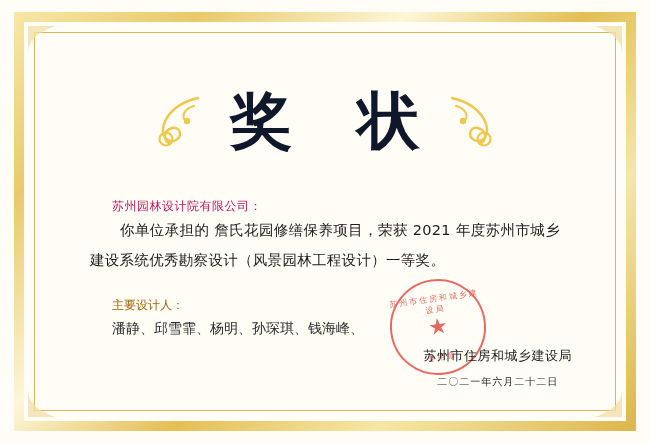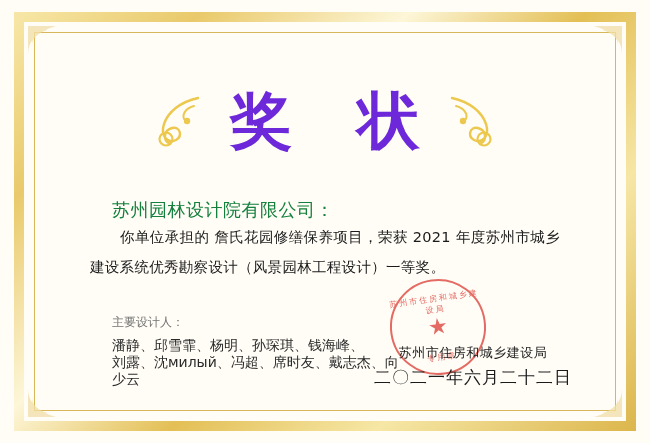--- a/index.html
+++ b/index.html
@@ -76,59 +76,59 @@
     align-items: center;
     justify-content: center;
     gap: 4px;
     margin-top: 28px;
     height: 86px;
   }
   .title-text {
     font-family: "DejaVu Serif", "Liberation Serif", serif;
     font-size: 62px;
     font-weight: bold;
-    color: #6d28d9;
+    color: #0f172a;
     letter-spacing: 22px;
     text-indent: 22px;
     line-height: 1;
     white-space: nowrap;
   }
   .flourish {
     width: 54px;
     height: 58px;
     flex: none;
   }
   .flourish.right { transform: scaleX(-1); }
 
   
   .recipient {
     margin-top: 34px;
     font-family: Liberation Serif, serif;
-    font-size: 18px;
-    color: #15803d;
+    font-size: 12px;
+    color: #be185d;
     letter-spacing: .5px;
     padding-left: 42px;
   }
   .body-text {
     font-family: "DejaVu Sans", "Liberation Sans", sans-serif;
     font-size: 14.5px;
     color: #1b1b1b;
     line-height: 30px;
     letter-spacing: .3px;
     text-align: justify;
     padding: 0 20px 0 20px;
     text-indent: 30px;
   }
 
   .designers-label {
-    margin-top: 32px;
+    margin-top: 22px;
     padding-left: 42px;
     font-family: "DejaVu Sans", "Liberation Sans", sans-serif;
     font-size: 12px;
-    color: #737373;
+    color: #a16207;
   }
   .designers-names {
     padding-left: 42px;
     margin-top: 6px;
     font-family: "DejaVu Sans", "Liberation Sans", sans-serif;
     font-size: 14px;
     color: #2a2a2a;
     line-height: 17px;
     max-width: 300px;
   }
@@ -140,22 +140,22 @@
     bottom: 22px;
     text-align: center;
     font-family: "DejaVu Sans", "Liberation Sans", sans-serif;
     color: #1b1b1b;
   }
   .sign-org {
     font-size: 13px;
     letter-spacing: .5px;
   }
   .sign-date {
-    margin-top: 4px;
-    font-size: 17px;
+    margin-top: 10px;
+    font-size: 10px;
     letter-spacing: 1px;
   }
 
   
   .seal {
     position: absolute;
     right: 130px;
     bottom: 36px;
     width: 92px;
     height: 92px;
@@ -230,21 +230,20 @@
       </svg>
     </div>
 
     <div class="recipient">苏州园林设计院有限公司：</div>
 
     <div class="body-text">你单位承担的 詹氏花园修缮保养项目，荣获 2021 年度苏州市城乡建设系统优秀勘察设计（风景园林工程设计）一等奖。</div>
 
     <div class="designers-label">主要设计人：</div>
     <div class="designers-names">
       <div>潘静、邱雪霏、杨明、孙琛琪、钱海峰、</div>
-      <div>刘露、沈милый、冯超、席时友、戴志杰、向少云</div>
     </div>
 
     <div class="seal">
       <div class="seal-arc-top">苏州市住房和城乡建设局</div>
       <div class="seal-star">★</div>
       <div class="seal-arc-bottom">专用章</div>
     </div>
 
     <div class="sign-block">
       <div class="sign-org">苏州市住房和城乡建设局</div>

